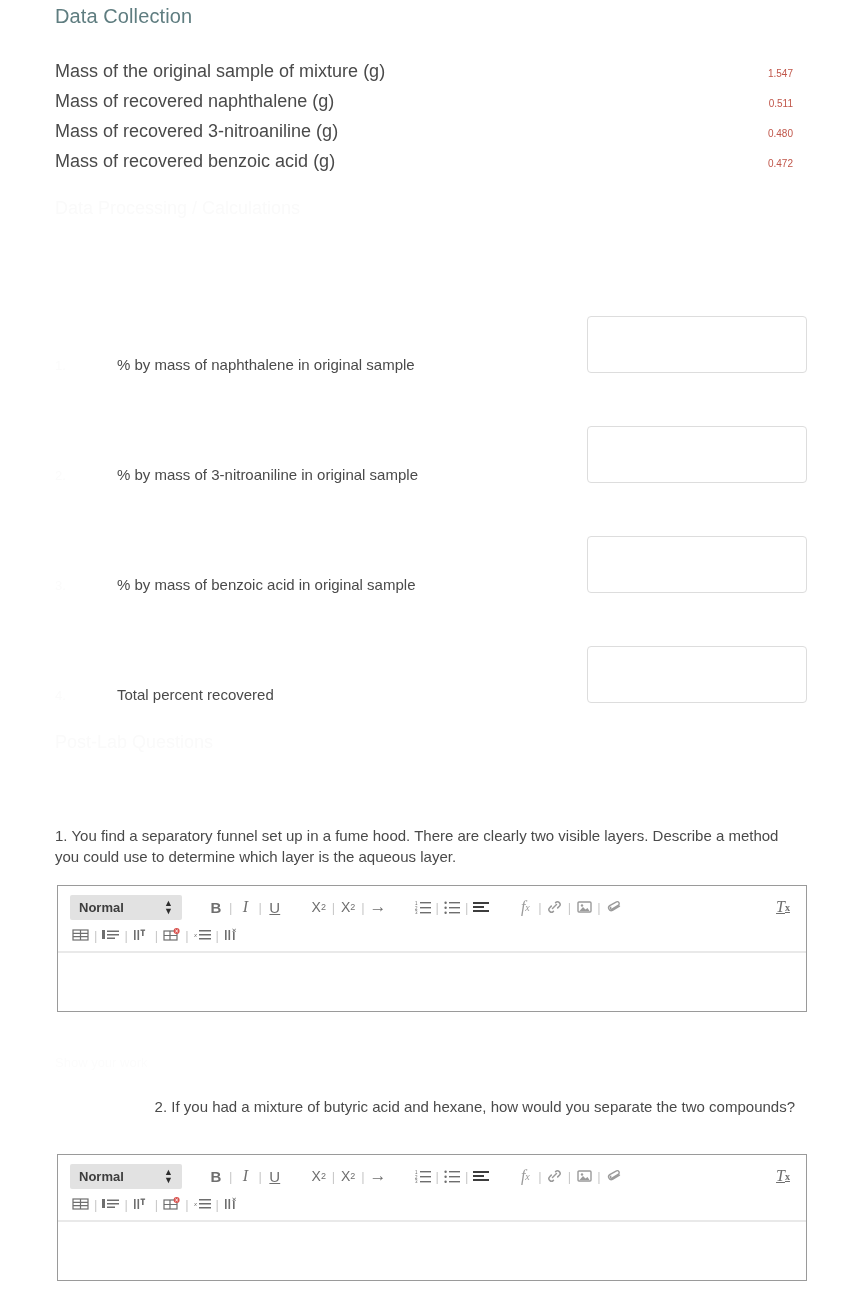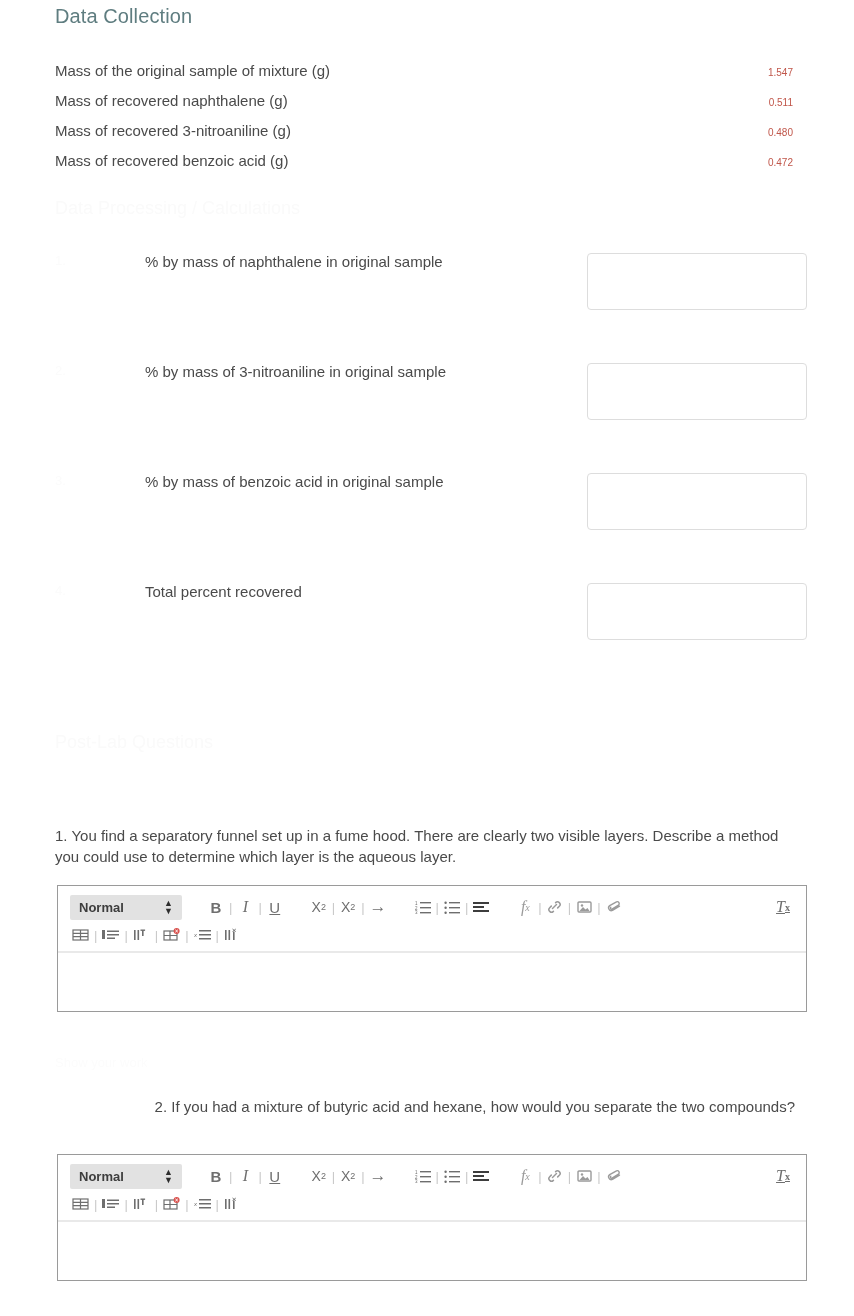--- a/index.html
+++ b/index.html
@@ -32,21 +32,21 @@
     top: 60px;
     width: 738px;
   }
   .data-row {
     display: flex;
     justify-content: space-between;
     align-items: baseline;
     height: 30px;
   }
   .data-label {
-    font-size: 15px;
+    font-size: 18px;
     color: #4a4a4a;
     line-height: 22px;
   }
   .data-value {
     font-size: 10px;
     color: #c0564a;
     line-height: 22px;
     text-align: right;
   }
 
@@ -61,22 +61,21 @@
   .ghost-sub { font-size: 13px; color: #fcfcfc; }
   .ghost-head { font-size: 18px; color: #fafafa; }
 
   
   .calc-row {
     position: absolute;
     left: 55px;
     width: 752px;
     height: 120px;
     display: flex;
-    align-items: flex-start;
-    gap: 28px;
+    align-items: flex-end;
   }
   .calc-ghost-no {
     width: 60px;
     font-size: 13px;
     color: #fbfbfb;
     flex: 0 0 60px;
   }
   .calc-label {
     font-size: 15px;
     color: #4a4a4a;

